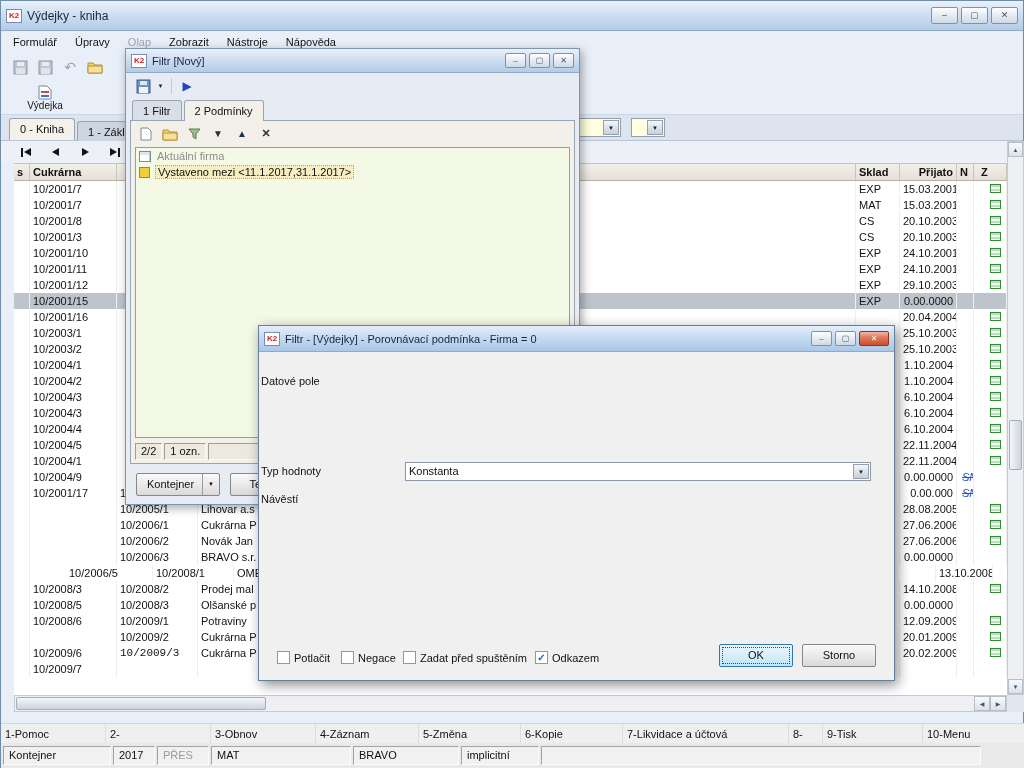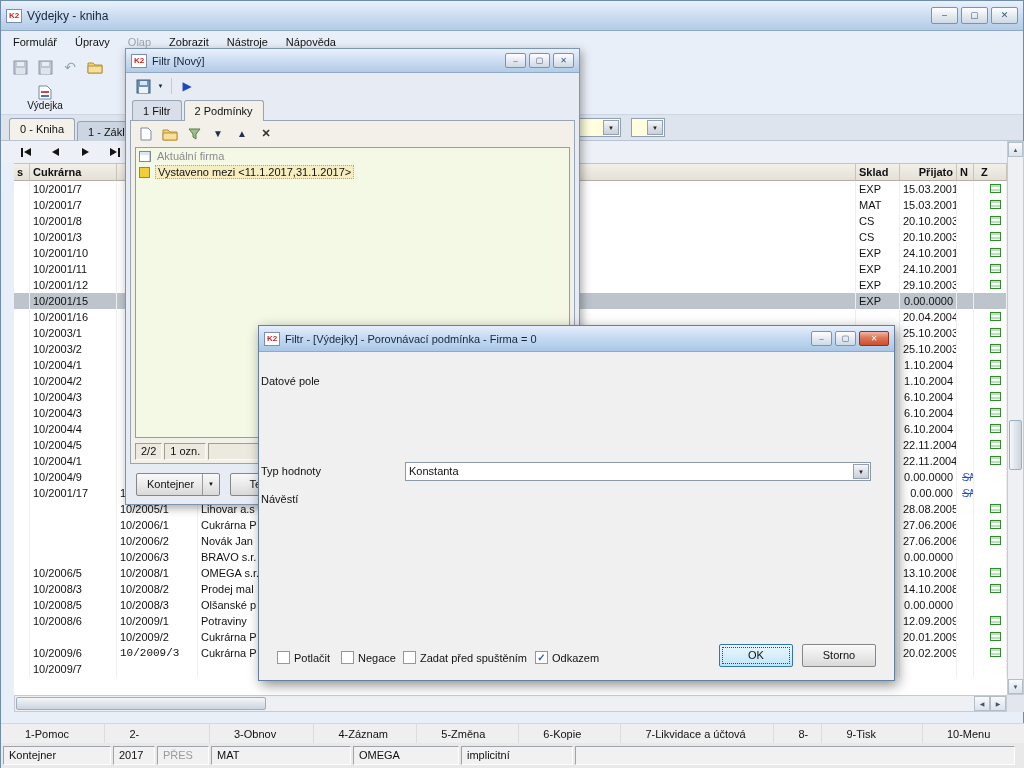--- a/index.html
+++ b/index.html
@@ -62,21 +62,21 @@
 #vscroll .up { top:0; }
 #vscroll .down { bottom:0; }
 #vthumb { position:absolute; left:1px; right:1px; top:278px; height:50px; background:linear-gradient(90deg,#f4f6f9,#ccd4de); border:1px solid #9daebf; border-radius:2px; }
 #hscroll .sbtn { top:0; bottom:0; width:16px; line-height:14px; }
 .hleft { right:16px; }
 .hright { right:0; }
 #hthumb { position:absolute; left:1px; top:1px; bottom:1px; width:250px; background:linear-gradient(#f4f6f9,#ccd4de); border:1px solid #9daebf; border-radius:2px; }
 #scorner { position:absolute; left:1006px; top:694px; width:17px; height:17px; background:#e3e7ed; }
 
 #fkeys { position:absolute; top:722px; left:0; width:1024px; height:20px; display:flex; background:#efefef; border-top:1px solid #d6d6d6; }
-.fkey { line-height:20px; padding-left:4px; border-right:1px solid #dcdcdc; overflow:hidden; white-space:nowrap;margin-left:20px; }
+.fkey { line-height:20px; padding-left:4px; border-right:1px solid #dcdcdc; overflow:hidden; white-space:nowrap; }
 #infobar { position:absolute; top:742px; left:0; width:1024px; height:26px; background:#e9e9e9; display:flex; gap:2px; padding:3px 0 0 2px; }
 .icell { height:19px; line-height:17px; padding:0 5px; background:#f1f1f1; border:1px solid; border-color:#9fa4ab #fdfdfd #fdfdfd #9fa4ab; overflow:hidden; white-space:nowrap; }
 .icell.muted { color:#9b9b9b; }
 
 
 #filter { left:125px; top:48px; width:455px; height:457px; background:#e7ecf4; border:1px solid #7e95b0; box-shadow:2px 3px 9px rgba(0,0,0,.35); }
 #filter .titlebar { height:24px; }
 #ftoolbar { position:absolute; top:24px; left:0; right:0; height:26px; display:flex; align-items:center; padding-left:6px; }
 .narrow { width:13px; }
 .mini-arr { font-size:6px; color:#223; }
@@ -482,21 +482,21 @@
         <div class="gcell c-doklad" style="width: 81px;">10/2006/3</div>
         <div class="gcell c-firma" style="width: 111px;">BRAVO s.r.</div>
         <div class="gcell c-mid" style="width: 547px;"></div>
         <div class="gcell c-sklad" style="width: 44px;"></div>
         <div class="gcell c-prijato" style="width: 57px;">0.00.0000</div>
         <div class="gcell c-n" style="width: 17px;"></div>
         <div class="gcell c-z" style="width: 33px;"></div>
       </div>
       <div class="grow">
         <div class="gcell c-s" style="width: 16px;"></div>
-        <div class="gcell c-zakazka" style="width: 87px;">10/2006/5</div>
+        <div class="gcell c-zakazka" style="width: 87px; margin-left: 36px;">10/2006/5</div>
         <div class="gcell c-doklad" style="width: 81px;">10/2008/1</div>
         <div class="gcell c-firma" style="width: 111px;">OMEGA s.r.</div>
         <div class="gcell c-mid" style="width: 547px;"></div>
         <div class="gcell c-sklad" style="width: 44px;"></div>
         <div class="gcell c-prijato" style="width: 57px;">13.10.2008</div>
         <div class="gcell c-n" style="width: 17px;"></div>
         <div class="gcell c-z" style="width: 33px;"><span class="gico"></span></div>
       </div>
       <div class="grow">
         <div class="gcell c-s" style="width: 16px;"></div>
@@ -588,22 +588,22 @@
       <div class="fkey" style="width: 166px;">7-Likvidace a účtová</div>
       <div class="fkey" style="width: 34px;">8-</div>
       <div class="fkey" style="width: 100px;">9-Tisk</div>
       <div class="fkey" style="width: 102px;">10-Menu</div>
     </div>
   <div id="infobar">
       <div class="icell" style="width: 108px;">Kontejner</div>
       <div class="icell" style="width: 42px;">2017</div>
       <div class="icell muted" style="width: 52px;">PŘES</div>
       <div class="icell" style="width: 140px;">MAT</div>
-      <div class="icell" style="width: 106px;">OMEGA</div>
-      <div class="icell" style="width: 112px;">implicitní</div>
+      <div class="icell" style="width: 106px;">BRAVO</div>
+      <div class="icell" style="width: 78px;">implicitní</div>
       <div class="icell" style="width: 440px;"></div>
     </div>
 </div>
 
 <div class="win" id="filter">
   <div class="titlebar small">
     <span class="k2icon">K2</span>
     <span class="ttl">Filtr [Nový]</span>
     <span class="wbtns">
       <span class="wbtn">–</span>

